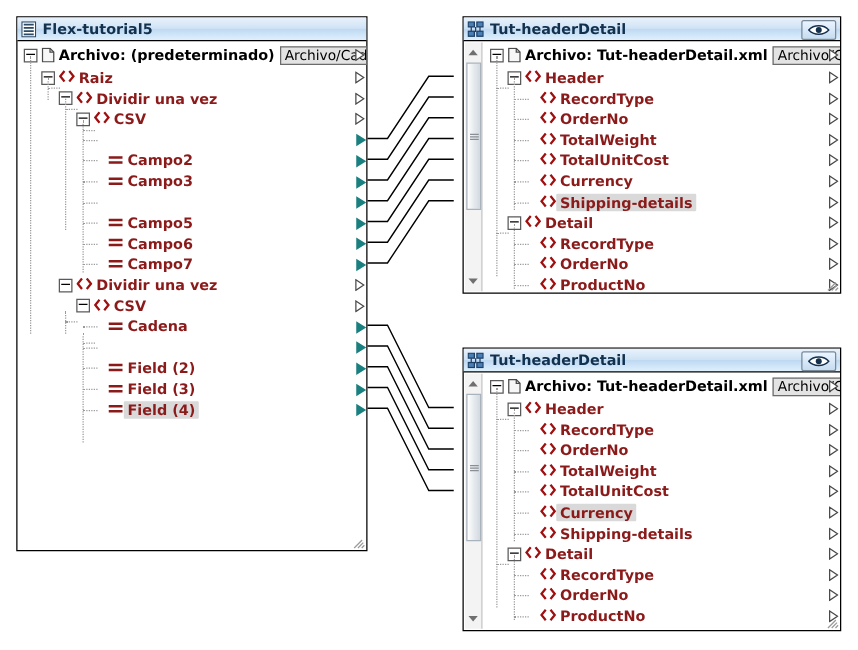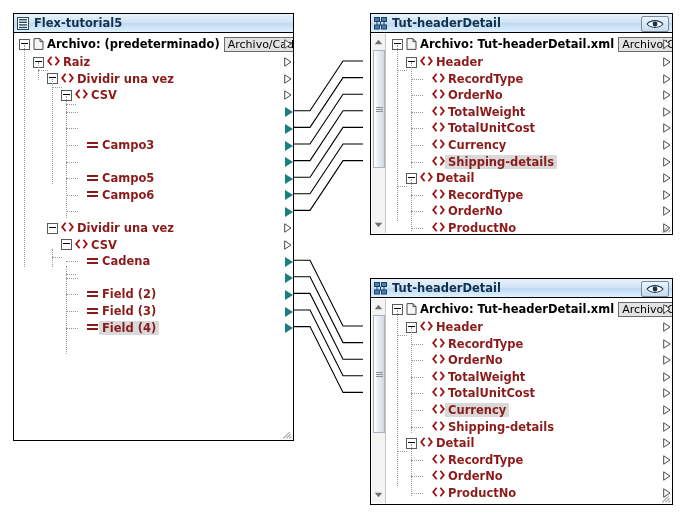--- a/index.html
+++ b/index.html
@@ -145,34 +145,44 @@
           <span class="lbl red">Dividir una vez</span>
         </div>
         <div class="row" style="top:54.2px;padding-left:47px;">
           <span class="exp"></span>
           <span class="nodeicon"><svg width="13" height="10" viewBox="0 0 13 10">
               <path d="M4.6 0.8 L1.2 5 L4.6 9.2" fill="none" stroke="#a01010" stroke-width="1.8"></path>
               <path d="M8.4 0.8 L11.8 5 L8.4 9.2" fill="none" stroke="#a01010" stroke-width="1.8"></path>
             </svg></span>
           <span class="lbl red">CSV</span>
         </div>
+        <div class="row" style="top:87.4px;padding-left:61px;">
+          <span style="width: 12px; flex: 0 0 auto;"></span>
+          <span class="eqicon"></span>
+          <span class="lbl red">Campo2</span>
+        </div>
         <div class="row" style="top:104px;padding-left:61px;">
           <span style="width: 12px; flex: 0 0 auto;"></span>
           <span class="eqicon"></span>
           <span class="lbl red">Campo3</span>
         </div>
         <div class="row" style="top:137.20000000000002px;padding-left:61px;">
           <span style="width: 12px; flex: 0 0 auto;"></span>
           <span class="eqicon"></span>
           <span class="lbl red">Campo5</span>
         </div>
         <div class="row" style="top:153.8px;padding-left:61px;">
           <span style="width: 12px; flex: 0 0 auto;"></span>
           <span class="eqicon"></span>
           <span class="lbl red">Campo6</span>
+        </div>
+        <div class="row" style="top:170.4px;padding-left:61px;">
+          <span style="width: 12px; flex: 0 0 auto;"></span>
+          <span class="eqicon"></span>
+          <span class="lbl red">Campo7</span>
         </div>
         <div class="row" style="top:187px;padding-left:33px;">
           <span class="exp"></span>
           <span class="nodeicon"><svg width="13" height="10" viewBox="0 0 13 10">
               <path d="M4.6 0.8 L1.2 5 L4.6 9.2" fill="none" stroke="#a01010" stroke-width="1.8"></path>
               <path d="M8.4 0.8 L11.8 5 L8.4 9.2" fill="none" stroke="#a01010" stroke-width="1.8"></path>
             </svg></span>
           <span class="lbl red">Dividir una vez</span>
         </div>
         <div class="row" style="top:203.60000000000002px;padding-left:47px;">

